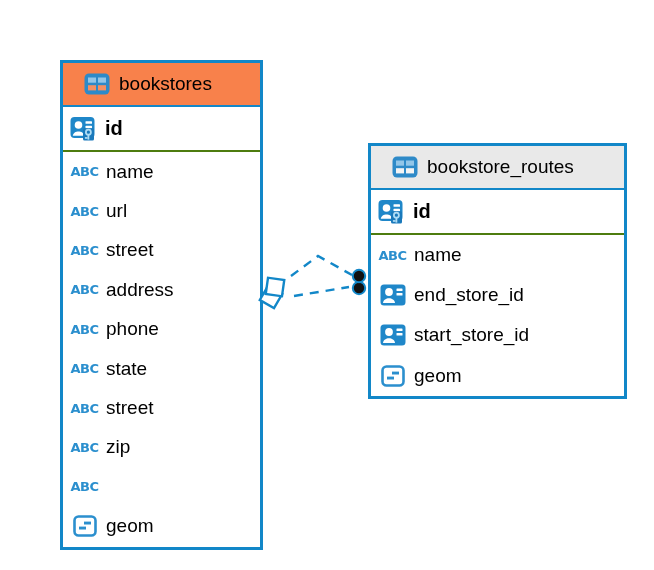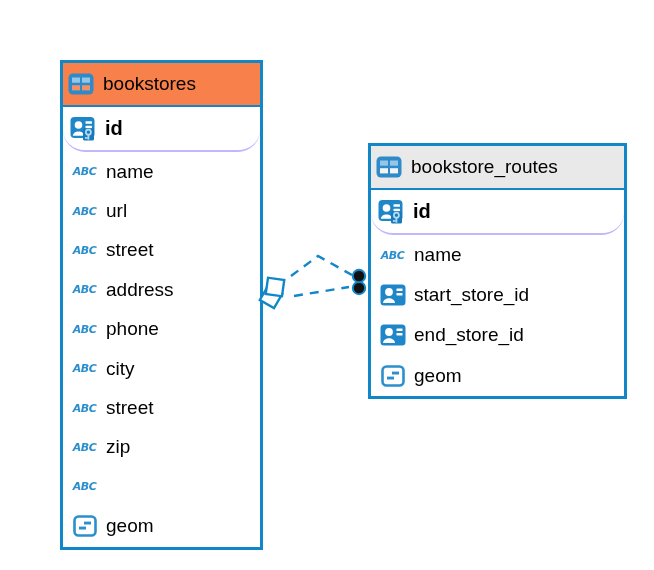--- a/index.html
+++ b/index.html
@@ -8,40 +8,39 @@
     font-family:"Liberation Sans",sans-serif;overflow:hidden;color:#000;
   }
   .erd-table{
     position:absolute;background:#fff;border:3px solid #1287C8;
     box-sizing:border-box;z-index:2;
   }
   #t-bookstores{left:60px;top:60px;width:203px;height:490px}
   #t-routes{left:368px;top:143px;width:259px;height:256px}
 
   .hdr{
-    display:flex;align-items:center;gap:9px;padding-left:4px;height:44px;
+    display:flex;align-items:center;gap:9px;padding-left:20px;height:44px;
     border-bottom:2px solid #1287C8;box-sizing:border-box;font-size:19px;
   }
   #t-bookstores .hdr{background:#F8814B}
   #t-routes .hdr{background:#E9E9E9}
 
   .pkrow{
     display:flex;align-items:center;gap:8px;padding-left:7px;height:45px;
-    border-bottom:2px solid #c4b5fd;box-sizing:border-box;
-    font-weight:bold;font-size:20px;border-radius:22px;
+    border-bottom:2px solid #4d7c0f;box-sizing:border-box;
+    font-weight:bold;font-size:20px;
   }
   .row{display:flex;align-items:center;gap:8px;padding-left:8px;box-sizing:border-box;font-size:19px}
   #t-bookstores .row{height:39.4px}
   #t-routes .row{height:40.2px}
 
   .ic{width:27px;flex:0 0 auto;display:flex;justify-content:center;align-items:center}
   .abc{
-    color:#2B8FCE;font-weight:800;font-size:11px;letter-spacing:-0.5px;
+    color:#2B8FCE;font-weight:800;font-size:13px;letter-spacing:-0.5px;
     font-family:"DejaVu Sans",sans-serif;
-    font-style:italic;
   }
   
   #t-bookstores .cellb{fill:#F49063}
   #t-routes .cellb{fill:#F4F4F4}
 
   #rel-layer{position:absolute;left:0;top:0;z-index:3;pointer-events:none}
 </style>
 </head>
 <body>
 
@@ -103,21 +102,21 @@
   <div class="row">
     <span class="ic">
         <span class="abc">ABC</span>
       </span>
     <span>phone</span>
   </div>
   <div class="row">
     <span class="ic">
         <span class="abc">ABC</span>
       </span>
-    <span>city</span>
+    <span>state</span>
   </div>
   <div class="row">
     <span class="ic">
         <span class="abc">ABC</span>
       </span>
     <span>street</span>
   </div>
   <div class="row">
     <span class="ic">
         <span class="abc">ABC</span>
@@ -181,33 +180,33 @@
   <div class="row">
     <span class="ic">
       <svg width="26" height="22" viewBox="0 0 26 22">
         <rect x="0.5" y="0.5" width="25" height="21" rx="3.5" fill="#1F87C9"></rect>
         <circle cx="9" cy="8" r="3.9" fill="#fff"></circle>
         <path d="M3,19 C3.8,12.8 14.2,12.8 15,19 Z" fill="#fff"></path>
         <rect x="16.5" y="4.5" width="6" height="2.6" rx="0.6" fill="#fff"></rect>
         <rect x="16.5" y="9" width="6" height="2.6" rx="0.6" fill="#fff"></rect>
       </svg>
     </span>
-    <span>start_store_id</span>
+    <span>end_store_id</span>
   </div>
   <div class="row">
     <span class="ic">
       <svg width="26" height="22" viewBox="0 0 26 22">
         <rect x="0.5" y="0.5" width="25" height="21" rx="3.5" fill="#1F87C9"></rect>
         <circle cx="9" cy="8" r="3.9" fill="#fff"></circle>
         <path d="M3,19 C3.8,12.8 14.2,12.8 15,19 Z" fill="#fff"></path>
         <rect x="16.5" y="4.5" width="6" height="2.6" rx="0.6" fill="#fff"></rect>
         <rect x="16.5" y="9" width="6" height="2.6" rx="0.6" fill="#fff"></rect>
       </svg>
     </span>
-    <span>end_store_id</span>
+    <span>start_store_id</span>
   </div>
   <div class="row">
     <span class="ic">
       <svg width="24" height="22" viewBox="0 0 24 22">
         <rect x="1.5" y="1.5" width="21" height="19" rx="4" fill="#fff" stroke="#2B8FCE" stroke-width="2.6"></rect>
         <rect x="11" y="6.6" width="7" height="2.9" fill="#2B8FCE"></rect>
         <rect x="6" y="11.6" width="7" height="2.9" fill="#2B8FCE"></rect>
       </svg>
     </span>
     <span>geom</span>

